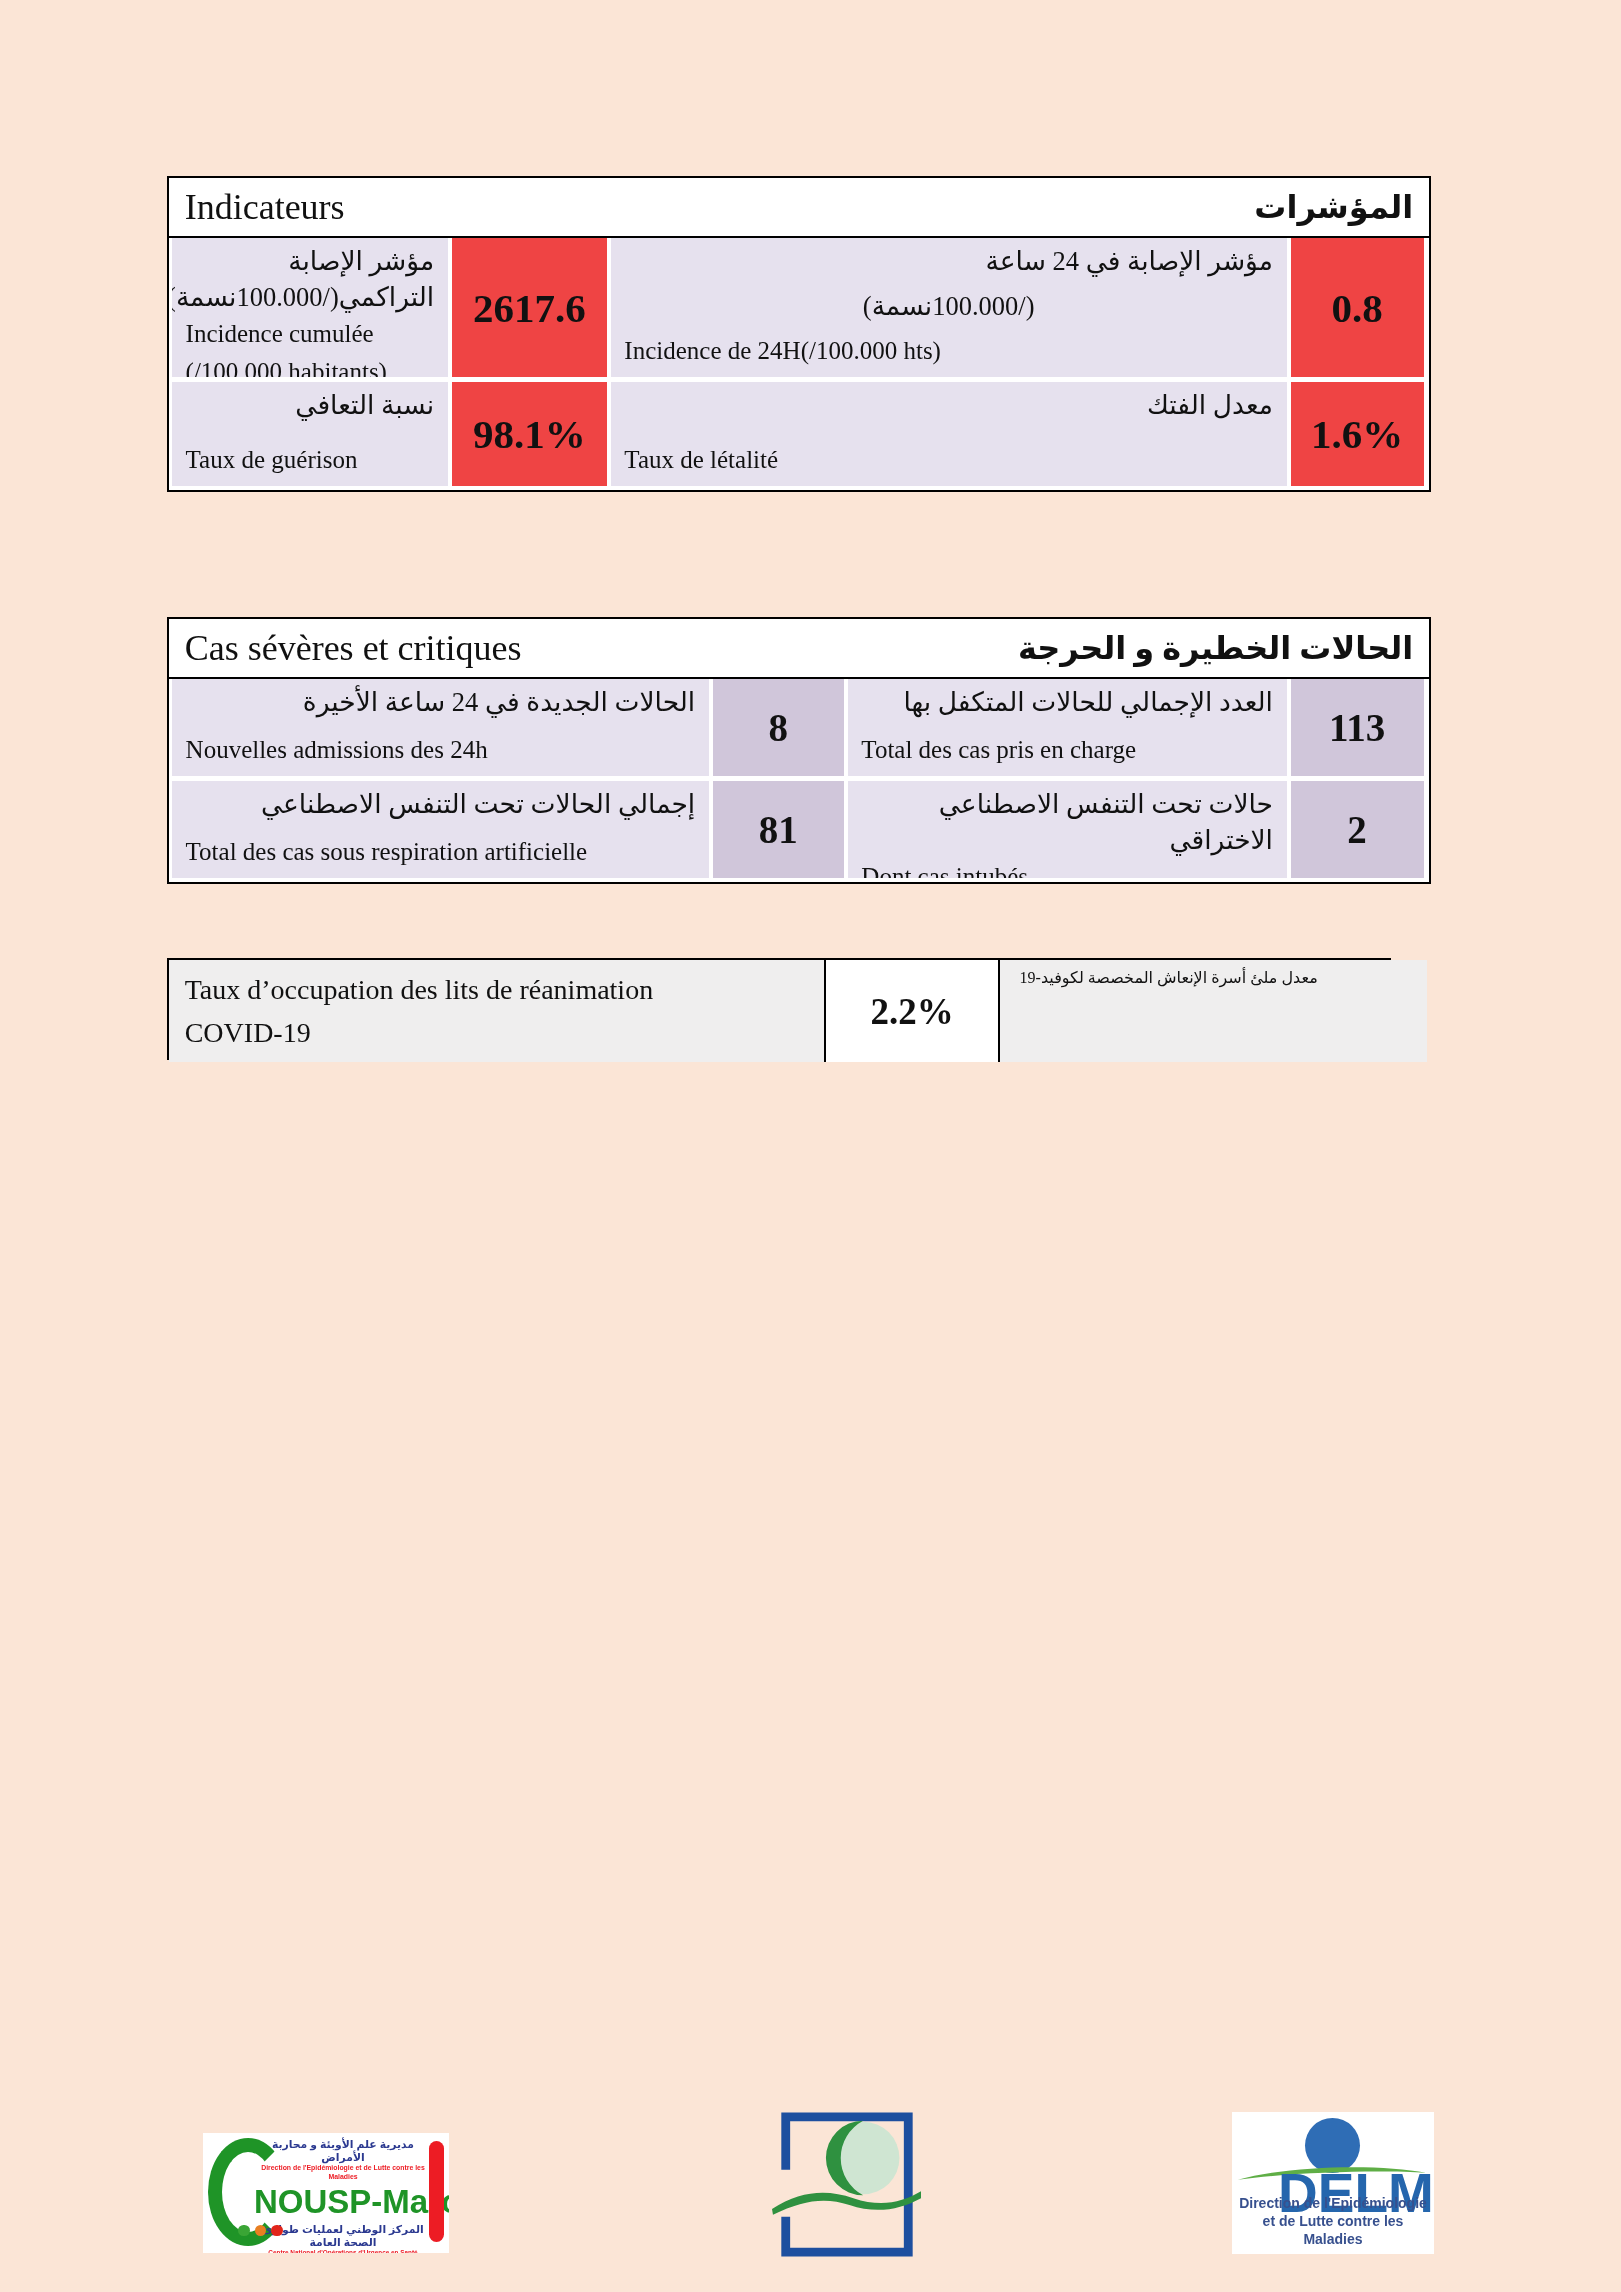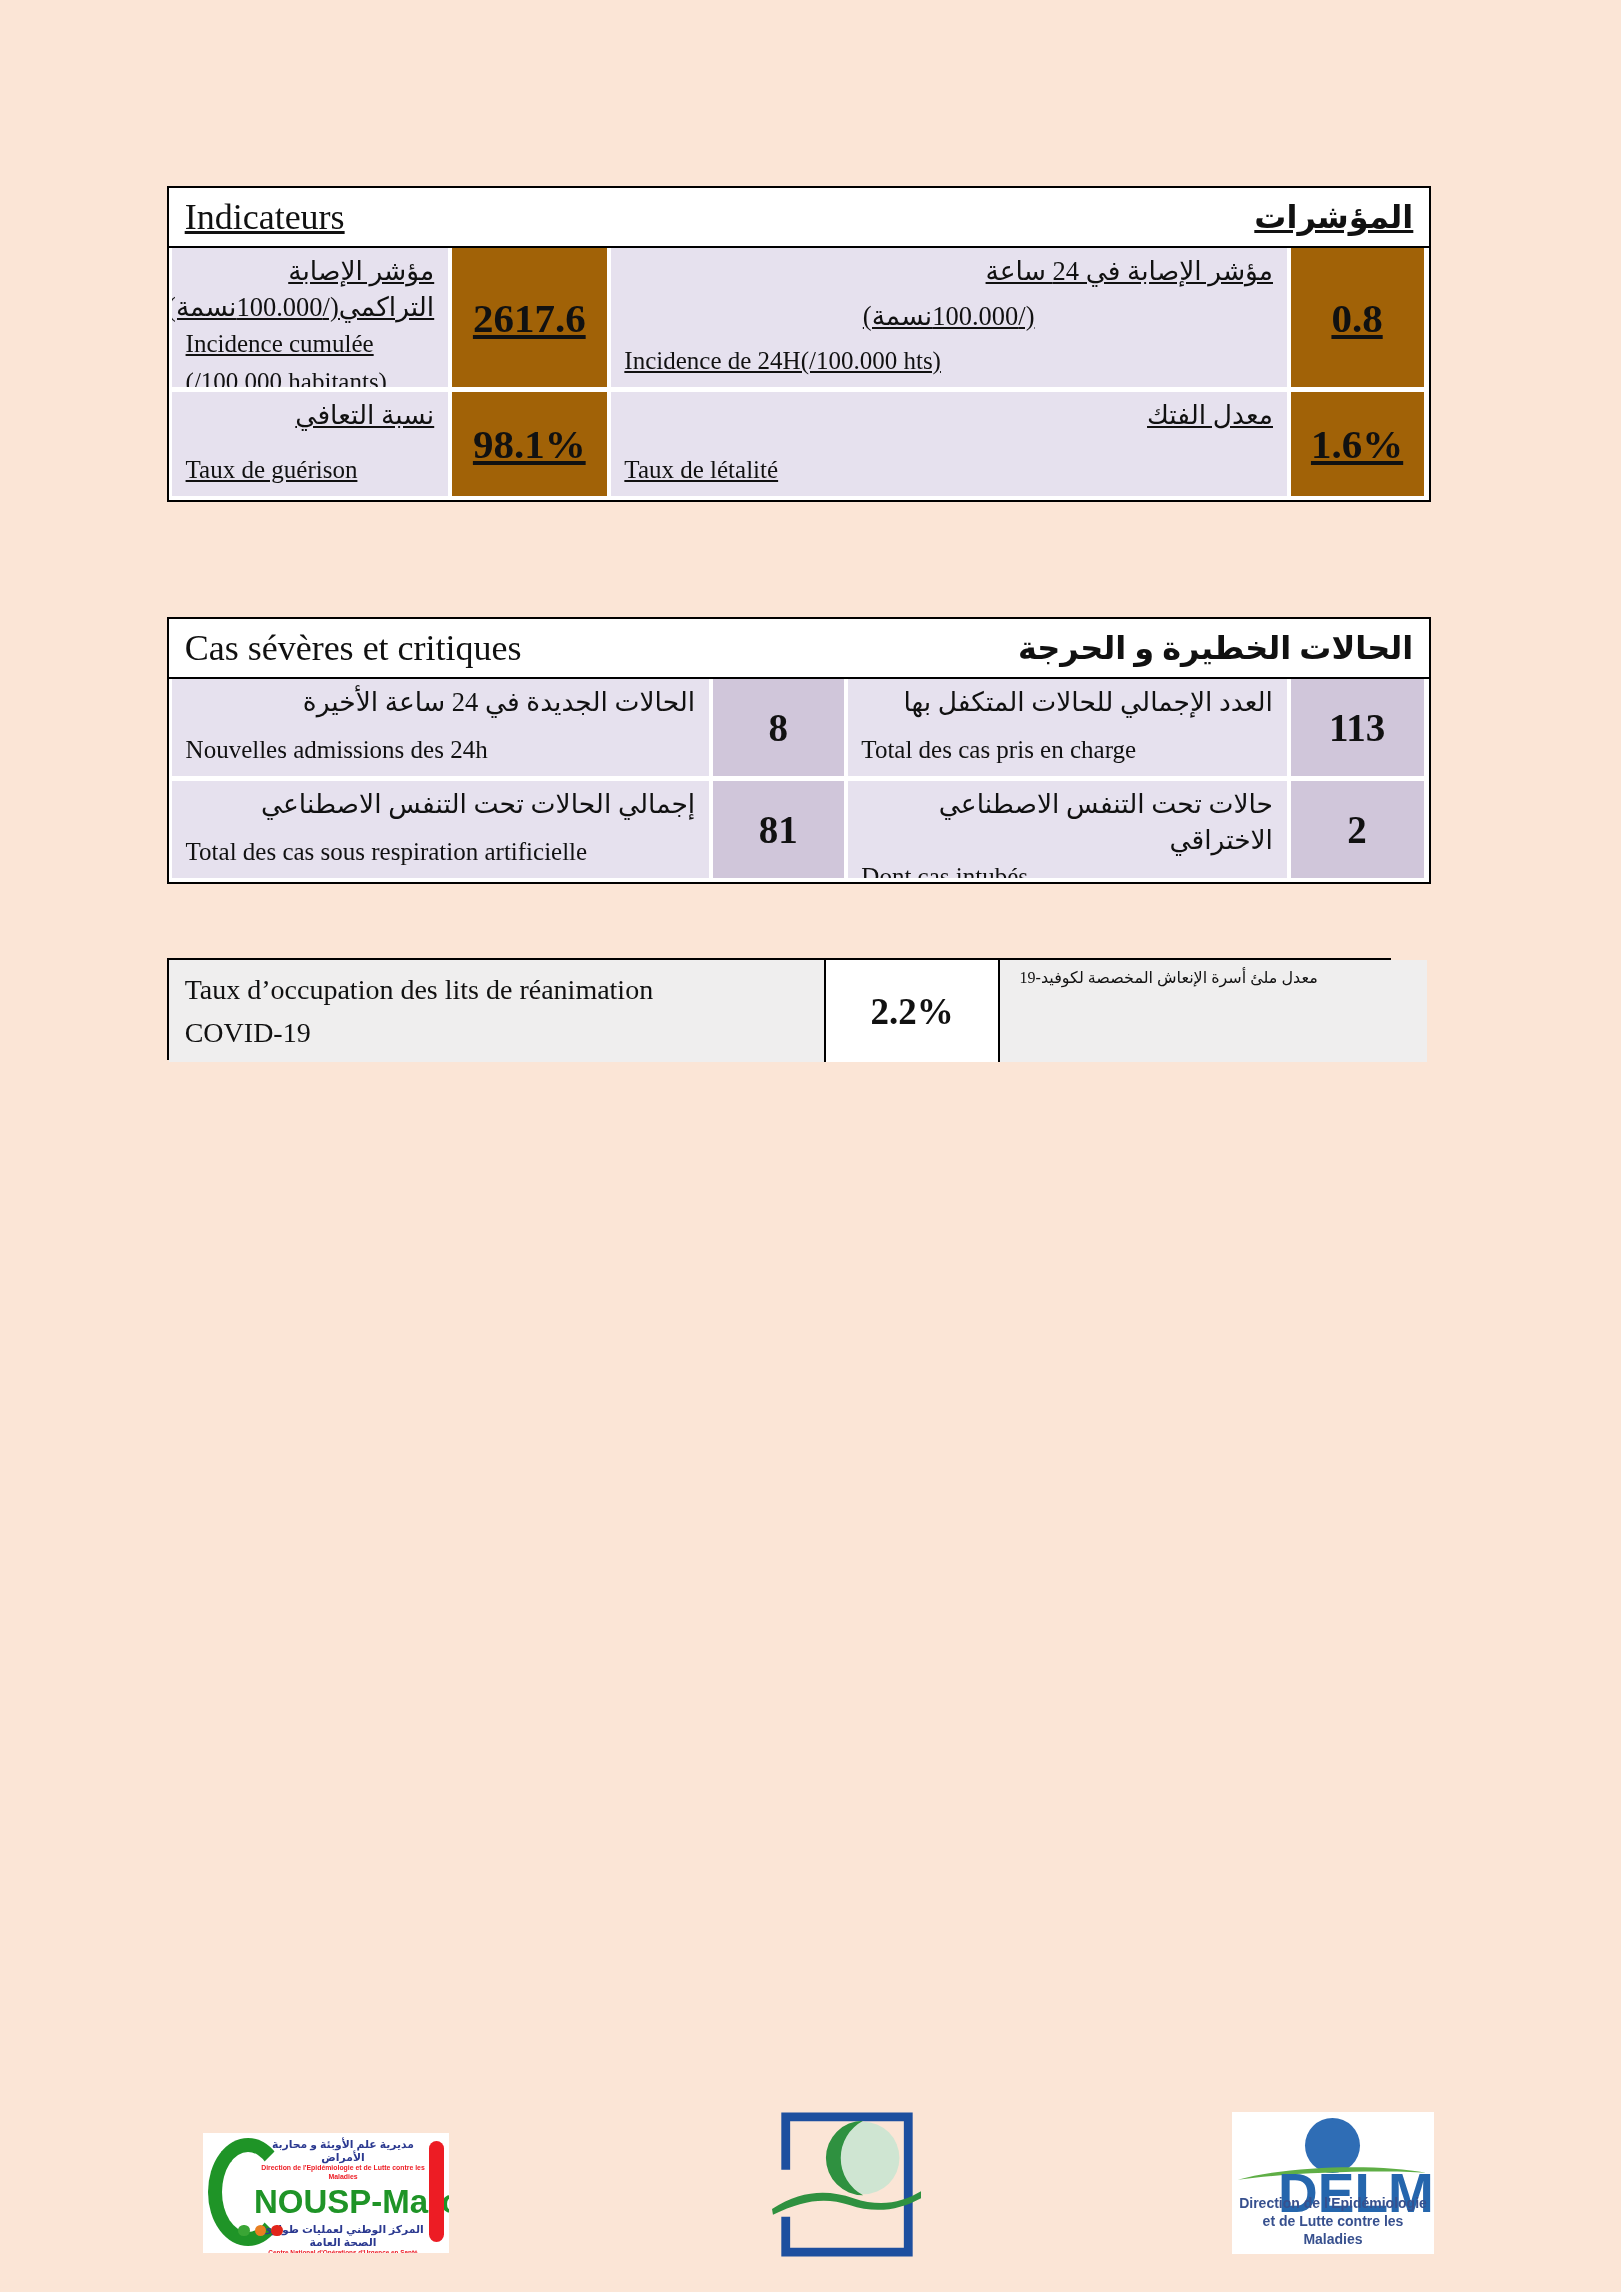--- a/index.html
+++ b/index.html
@@ -1,37 +1,37 @@
 <!DOCTYPE html>
 <html><head>
 <meta charset="utf-8">
 <style>
   html,body{margin:0;padding:0;background:#fbe5d6;}
   .page{position:relative;width:1621px;height:2293px;background:#fbe5d6;overflow:hidden;
         font-family:"Liberation Serif","DejaVu Serif","DejaVu Sans",serif;color:#111;}
 
   
   .tbl{position:absolute;left:167px;width:1264px;border:2.9px solid #000;background:#fff;box-sizing:border-box;}
-  #t1{top:186px;text-decoration:underline;}
+  #t1{top:176px;}
   #t2{top:617px;}
   .hdr{display:flex;justify-content:space-between;align-items:center;height:58px;
        padding:0 15.7px;border-bottom:2.9px solid #000;background:#fff;box-sizing:content-box;}
   .hdr .fr{font-size:36px;}
   .hdr .ar{font-size:32px;font-weight:bold;direction:rtl;}
 
   .grid{display:grid;gap:4.9px 3.9px;padding:0 2.9px 3.9px;background:#fff;box-sizing:border-box;}
   #t1 .grid{grid-template-columns:276px 155px 676px 133px;grid-template-rows:139px 104px;}
   #t2 .grid{grid-template-columns:537px 131px 439px 133px;grid-template-rows:97px 97px;}
 
   .lbl{background:#e6e1ee;display:flex;flex-direction:column;justify-content:space-between;
        padding:5.9px 13.7px 7.8px;box-sizing:border-box;overflow:hidden;}
   .lbl .ar{direction:rtl;text-align:right;font-size:26.5px;line-height:1.35;}
   .lbl .ar2{direction:rtl;text-align:center;font-size:26.5px;}
   .lbl .fr{text-align:left;font-size:25px;line-height:1.5;}
-  .val{background:#a16207;display:flex;align-items:center;justify-content:center;
+  .val{background:#ef4444;display:flex;align-items:center;justify-content:center;
        font-weight:bold;font-size:41px;}
   #t2 .val{font-size:39px;background:#d0c6da;}
 
   
   #t3{position:absolute;left:167px;top:958px;width:1224px;height:102px;border:2.9px solid #000;
       box-sizing:border-box;display:grid;grid-template-columns:655px 176px 427px;background:#a16207;}
   #t3 .c1{background:#efeeee;padding:7.8px 15.7px;font-size:28px;line-height:1.55;box-sizing:border-box;}
   #t3 .c2{background:#fff;border-left:2.9px solid #000;border-right:2.9px solid #000;
           display:flex;align-items:center;justify-content:center;font-weight:bold;font-size:37px;}
   #t3 .c3{background:#efeeee;direction:rtl;text-align:left;padding:7.8px 19.6px;font-size:16px;box-sizing:border-box;}

